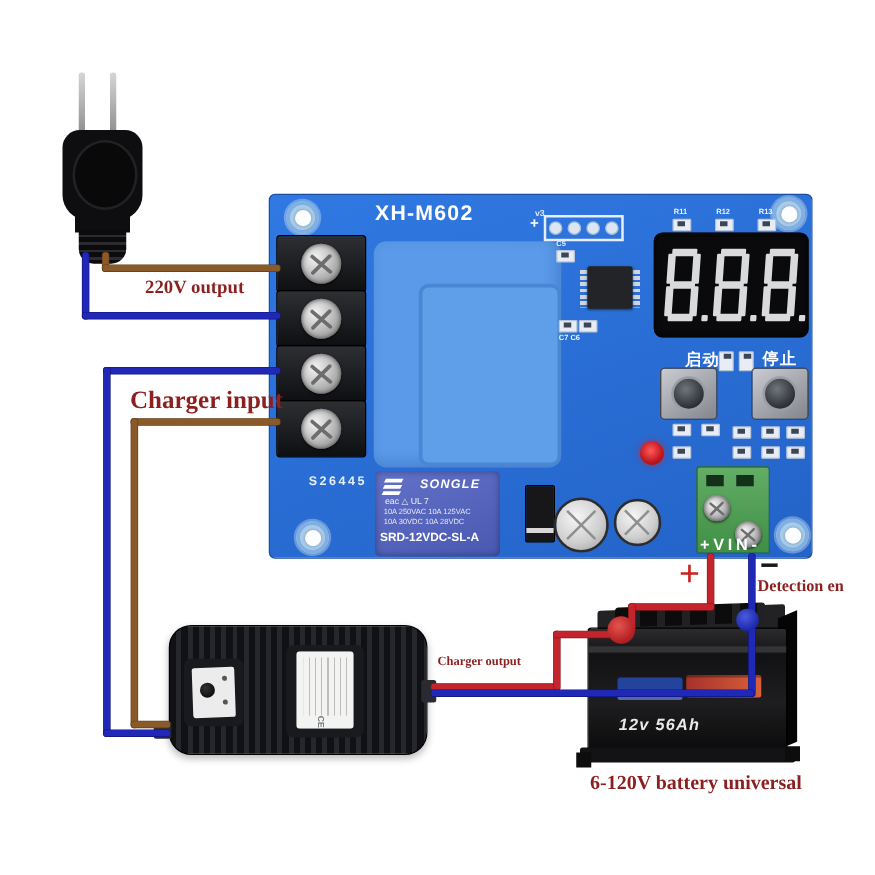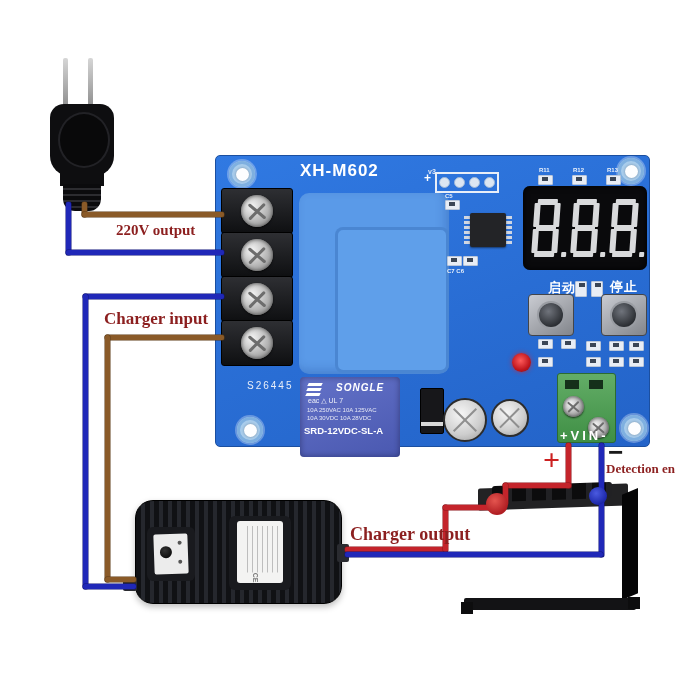--- a/index.html
+++ b/index.html
@@ -82,21 +82,21 @@
   <div class="wire w-brown" style="left:82px;top:202px;width:5px;height:15px;"></div>
   <div class="wire w-brown" style="left:82px;top:212px;width:142px;height:5px;"></div>
   <div class="ann a" style="left:116px;top:222px;font-size:15px;">220V output</div>
 
   <div class="wire w-blue" style="left:83px;top:294px;width:141px;height:5px;"></div>
   <div class="wire w-blue" style="left:83px;top:294px;width:5px;height:295px;"></div>
   <div class="wire w-blue" style="left:83px;top:584px;width:53px;height:5px;"></div>
   <div class="wire w-brown" style="left:105px;top:335px;width:119px;height:5px;"></div>
   <div class="wire w-brown" style="left:105px;top:335px;width:5px;height:247px;"></div>
   <div class="wire w-brown" style="left:105px;top:577px;width:31px;height:5px;"></div>
-  <div class="ann a" style="left:104px;top:309px;font-size:17px;">Charger input</div>
+  <div class="ann a" style="left:104px;top:309px;font-size:20px;">Charger input</div>
 
   <div id="pcb" class="a">
     <div class="a" style="left:84px;top:5px;color:#fff;font-weight:bold;font-size:17px;letter-spacing:1px;">XH-M602</div>
     <div class="a" style="left:212px;top:12px;color:#dfe8f6;font-size:7px;font-weight:bold;">v3</div>
 
     <div class="mhole a" style="left:13px;top:5px;"></div>
     <div class="mhole a" style="left:402px;top:2px;"></div>
     <div class="mhole a" style="left:21px;top:261px;"></div>
     <div class="mhole a" style="left:405px;top:259px;"></div>
 
@@ -148,23 +148,23 @@
     <div class="rpad" style="left:322px;top:183px;"></div>
     <div class="rpad" style="left:345px;top:183px;"></div>
     <div class="rpad" style="left:370px;top:185px;"></div>
     <div class="rpad" style="left:393px;top:185px;"></div>
     <div class="rpad" style="left:413px;top:185px;"></div>
     <div class="rpad" style="left:322px;top:201px;"></div>
     <div class="rpad" style="left:370px;top:201px;"></div>
     <div class="rpad" style="left:393px;top:201px;"></div>
     <div class="rpad" style="left:413px;top:201px;"></div>
 
-    <div class="a" style="left:31px;top:224px;color:#e8eef8;font-size:10px;font-weight:normal;letter-spacing:2px;">S26445</div>
-
-    <div class="a" style="left:84px;top:221px;width:100px;height:80px;border-radius:4px;overflow:hidden;
+    <div class="a" style="left:31px;top:224px;color:#e8eef8;font-size:10px;font-weight:bold;letter-spacing:2px;">S26445</div>
+
+    <div class="a" style="left:84px;top:221px;width:100px;height:68px;border-radius:4px;overflow:hidden;
                 background:linear-gradient(160deg,#6372c8,#4a58b0);box-shadow:inset 0 0 6px rgba(0,0,30,.4);">
       <i class="a" style="left:8px;top:6px;width:14px;height:3px;background:#fff;transform:skewX(-28deg);"></i>
       <i class="a" style="left:7px;top:11px;width:14px;height:3px;background:#fff;transform:skewX(-28deg);"></i>
       <i class="a" style="left:6px;top:16px;width:14px;height:3px;background:#fff;transform:skewX(-28deg);"></i>
       <div class="a" style="left:36px;top:5px;color:#fff;font-weight:bold;font-style:italic;font-size:10px;letter-spacing:1px;">SONGLE</div>
       <div class="a" style="left:8px;top:20px;color:rgba(255,255,255,.9);font-size:7px;">eac  △  UL  7</div>
       <div class="a" style="left:7px;top:30px;color:rgba(255,255,255,.85);font-size:6px;white-space:nowrap;">10A 250VAC  10A 125VAC</div>
       <div class="a" style="left:7px;top:38px;color:rgba(255,255,255,.85);font-size:6px;white-space:nowrap;">10A 30VDC  10A 28VDC</div>
       <div class="a" style="left:4px;top:48px;color:#fff;font-weight:bold;font-size:9.5px;white-space:nowrap;">SRD-12VDC-SL-A</div>
     </div>
@@ -235,33 +235,42 @@
 
   <div class="wire w-red" style="left:566px;top:443px;width:5px;height:45px;"></div>
   <div class="wire w-red" style="left:503px;top:483px;width:68px;height:5px;"></div>
   <div class="wire w-red" style="left:503px;top:483px;width:5px;height:22px;"></div>
   <div class="wire w-blue" style="left:599px;top:443px;width:5px;height:114px;"></div>
 
   <div class="wire w-red" style="left:345px;top:547px;width:102px;height:5px;"></div>
   <div class="wire w-red" style="left:443px;top:505px;width:5px;height:47px;"></div>
   <div class="wire w-red" style="left:443px;top:505px;width:56px;height:5px;"></div>
   <div class="wire w-blue" style="left:345px;top:552px;width:258px;height:5px;"></div>
-  <div class="ann a" style="left:350px;top:524px;font-size:18px;">Charger output</div>
+  <div class="ann a" style="left:350px;top:524px;font-size:10px;">Charger output</div>
 
   <div class="a" style="left:460px;top:476px;width:185px;height:150px;">
     <div class="a" style="left:18px;top:10px;width:150px;height:22px;background:#222224;transform:skewY(-2deg);border-radius:2px;"></div>
     <div class="a" style="left:32px;top:8px;width:120px;height:16px;transform:skewY(-2deg);border-radius:3px;
                 background:repeating-linear-gradient(90deg,#0c0c0d 0 14px,#212124 14px 20px);"></div>
     <div class="a" style="left:162px;top:12px;width:16px;height:112px;background:#050506;clip-path:polygon(0 6%,100% 0,100% 94%,0 100%);"></div>
   </div>
+  <div id="battery-body" class="a">
+    <div class="a" style="left:0;top:14px;width:100%;height:5px;background:#343437;"></div>
+    <div class="a" style="left:23px;top:39px;width:52px;height:18px;background:#24439b;border-radius:2px;
+                box-shadow:inset 0 -3px 0 rgba(255,255,255,.2);"></div>
+    <div class="a" style="left:78px;top:37px;width:60px;height:18px;background:linear-gradient(90deg,#a5322a,#d8603a);border-radius:2px;
+                box-shadow:inset 0 2px 0 rgba(0,0,0,.3);"></div>
+    <div class="a" style="left:24px;top:69px;color:#e9e9e9;font-weight:bold;font-size:13px;font-style:italic;letter-spacing:1px;">12v 56Ah</div>
+  </div>
   <div class="a" style="left:464px;top:598px;width:172px;height:12px;background:#131315;border-radius:2px;z-index:2;"></div>
   <div class="a" style="left:461px;top:602px;width:12px;height:12px;background:#0d0d0e;z-index:2;"></div>
   <div class="a" style="left:628px;top:597px;width:12px;height:12px;background:#0d0d0e;z-index:2;"></div>
   <div class="blob" style="left:486px;top:493px;width:22px;height:22px;background:radial-gradient(circle at 40% 35%,#e4554f,#b01d22 70%);"></div>
   <div class="blob" style="left:589px;top:487px;width:18px;height:18px;background:radial-gradient(circle at 40% 35%,#4a5ae0,#1c27a8 70%);"></div>
+  <div class="ann a" style="left:472px;top:618px;font-size:16px;">6-120V battery universal</div>
 
   <div id="charger" class="a">
     <div class="a" style="left:11px;top:26px;width:48px;height:54px;background:#191a1e;border-radius:6px;"></div>
     <div class="a" style="left:93px;top:15px;width:62px;height:74px;background:#191a1e;border-radius:6px;"></div>
     <div class="a" style="left:18px;top:33px;width:34px;height:40px;background:#ececec;border-radius:2px;transform:rotate(-2deg);">
       <i class="a" style="left:6px;top:12px;width:12px;height:12px;border-radius:50%;background:radial-gradient(circle at 40% 35%,#333,#000);"></i>
       <i class="a" style="left:24px;top:7px;width:4px;height:4px;border-radius:50%;background:#555;"></i>
       <i class="a" style="left:24px;top:26px;width:4px;height:4px;border-radius:50%;background:#555;"></i>
     </div>
     <div class="a" style="left:101px;top:20px;width:46px;height:62px;background:#f3f3f2;border-radius:3px;

